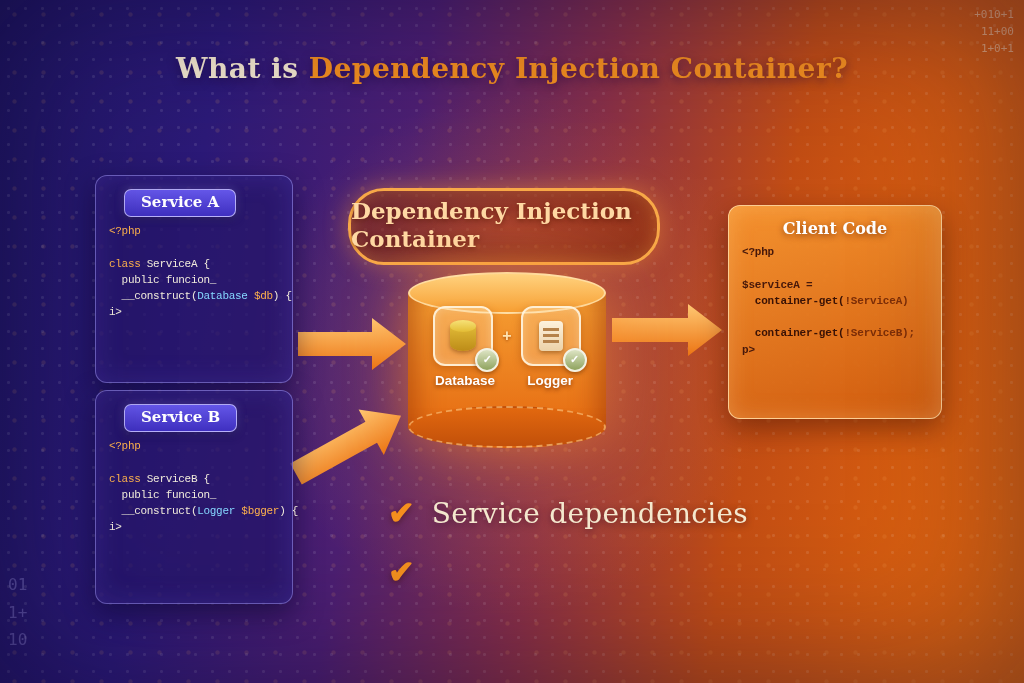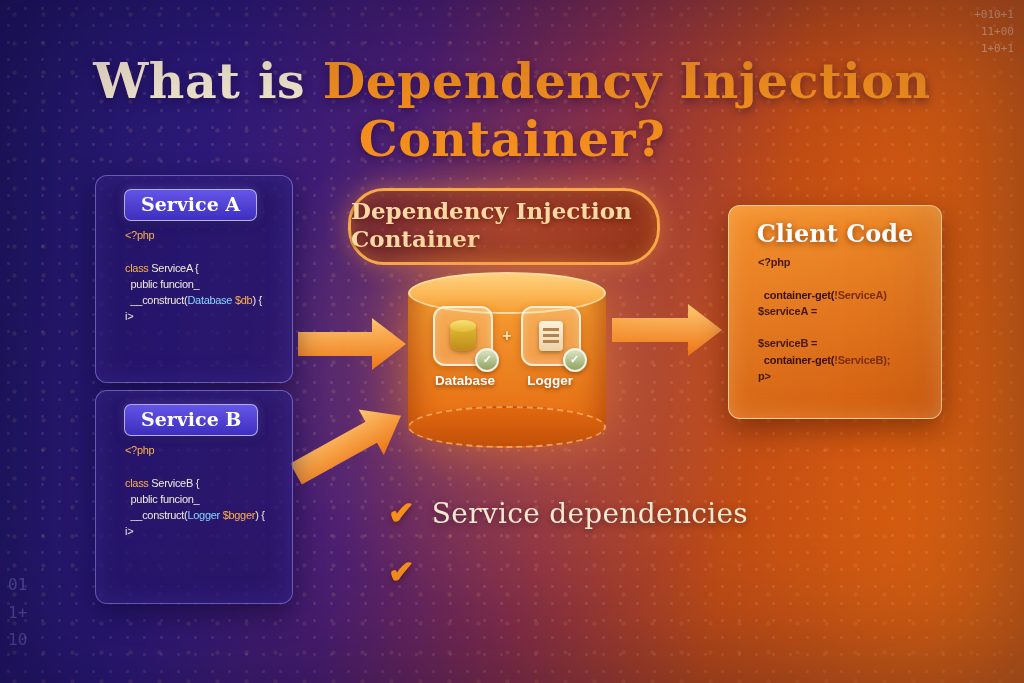--- a/index.html
+++ b/index.html
@@ -14,51 +14,51 @@
     background-size:17px 17px, 29px 29px, 100% 100%, 100% 100%;
   }
   .stage{position:absolute;inset:0;padding-left:31px;}
   .stage::after{content:"";position:absolute;inset:0;box-shadow:inset 0 0 150px rgba(12,6,45,0.5);pointer-events:none;}
 
   .decor{position:absolute;margin:0;font-family:"DejaVu Sans Mono",monospace;color:rgba(255,235,205,0.55);pointer-events:none;}
   .decor-tr{top:6px;right:10px;font-size:11px;line-height:1.55;text-align:right;}
   .decor-bl{left:8px;bottom:30px;font-size:16px;line-height:1.7;color:rgba(190,180,255,0.35);}
 
   .title{position:absolute;top:52px;left:0;right:0;margin:0;text-align:center;
-    font-family:"DejaVu Serif",serif;font-size:49px;font-weight:bold;letter-spacing:.5px;
+    font-family:"DejaVu Serif",serif;font-size:28px;font-weight:bold;letter-spacing:.5px;
     text-shadow:0 3px 10px rgba(30,8,55,0.55);}
   .title-prefix{color:var(--cream,#f5e9cf);}
   .title-highlight{color:var(--accent,#f6901e);}
 
   .arrows{position:absolute;left:0;top:0;pointer-events:none;}
 
   .code-panel{position:absolute;background:rgba(38,22,105,0.74);
     border:1.5px solid rgba(165,155,255,0.55);border-radius:12px;
     box-shadow:0 10px 28px rgba(8,4,38,0.5), inset 0 0 26px rgba(95,75,210,0.28);}
   .service-badge{display:inline-block;margin:13px 0 2px 28px;padding:3px 16px 5px;
     background:linear-gradient(180deg,#6456e8,#3f2fc0);
     border:1.5px solid rgba(205,200,255,0.8);border-radius:7px;
-    color:#ffffff;font-family:"DejaVu Serif",serif;font-weight:bold;font-size:19px;
+    color:#ffffff;font-family:"DejaVu Serif",serif;font-weight:bold;font-size:15px;
     box-shadow:0 3px 9px rgba(15,8,55,0.55), 0 0 10px rgba(160,150,255,0.35);}
 
-  .code{padding:4px 8px 8px 13px;font-family:Liberation Sans, sans-serif;
-    font-size:11px;line-height:1.48;letter-spacing:-0.3px;margin-left:16px;}
+  .code{padding:4px 8px 8px 13px;font-family:Liberation Mono, monospace;
+    font-size:11px;line-height:1.48;letter-spacing:-0.3px;}
   .code-line{min-height:1.48em;white-space:pre;}
   .c-k{color:var(--keyword,#ffb24d);}
   .c-t{color:var(--type,#86d7ff);}
   .c-v{color:var(--code_plain,#f2ecdc);}
   .c-d{color:var(--code_dark,#47180a);}
   .c-b{color:#3a1205;font-weight:bold;}
   .c-r{color:#7c2e08;}
 
   .client-panel{background:linear-gradient(165deg, rgba(247,150,48,0.95), rgba(208,92,16,0.95));
     border:1.5px solid rgba(255,216,160,0.9);
     box-shadow:0 10px 28px rgba(55,10,5,0.45), inset 0 0 22px rgba(255,200,130,0.35);}
   .client-title{text-align:center;margin:13px 0 2px;color:#fff;
-    font-family:"DejaVu Serif",serif;font-size:24px;font-weight:bold;
+    font-family:"DejaVu Serif",serif;font-size:16px;font-weight:bold;
     text-shadow:0 2px 6px rgba(95,30,0,0.65);}
   .client-code{font-size:11px;letter-spacing:-0.2px;font-weight:bold;}
 
   .di-label{position:absolute;left:348px;top:188px;width:306px;padding:6px 0 9px;
     border:3px solid #f8a847;border-radius:36px;
     background:radial-gradient(ellipse at center, rgba(195,72,12,0.55), rgba(115,33,5,0.6));
     font-family:"DejaVu Serif",serif;font-weight:bold;font-size:23px;line-height:1.22;
     color:#ffd9a4;text-shadow:0 2px 5px rgba(80,20,0,0.55);
     box-shadow:0 0 24px rgba(255,150,50,0.45), inset 0 0 18px rgba(255,160,70,0.35);}
 
@@ -181,24 +181,23 @@
       <span>Database</span>
       <span>Logger</span>
     </div>
   </div>
 
   <section class="code-panel client-panel" style="left:728px;top:205px;width:212px;height:212px;">
     <div class="client-title">Client Code</div>
     <div class="code client-code">
         <div class="code-line"><span class="c-d">&lt;?php</span></div>
         <div class="code-line"></div>
+        <div class="code-line"><span class="c-d">$serviceA =</span></div>
         <div class="code-line"><span class="c-d">  </span><span class="c-b">container-get(</span><span class="c-r">!ServiceA)</span></div>
-        <div class="code-line"><span class="c-d">$serviceA =</span></div>
-        <div class="code-line"></div>
-        <div class="code-line"><span class="c-d">$serviceB =</span></div>
+        <div class="code-line"></div>
         <div class="code-line"><span class="c-d">  </span><span class="c-b">container-get(</span><span class="c-r">!ServiceB);</span></div>
         <div class="code-line"><span class="c-d">p&gt;</span></div>
       </div>
   </section>
 
   <div class="benefits">
     <div class="benefit">
       <span class="check">✔</span>
       <span class="benefit-text">Service dependencies</span>
     </div>

